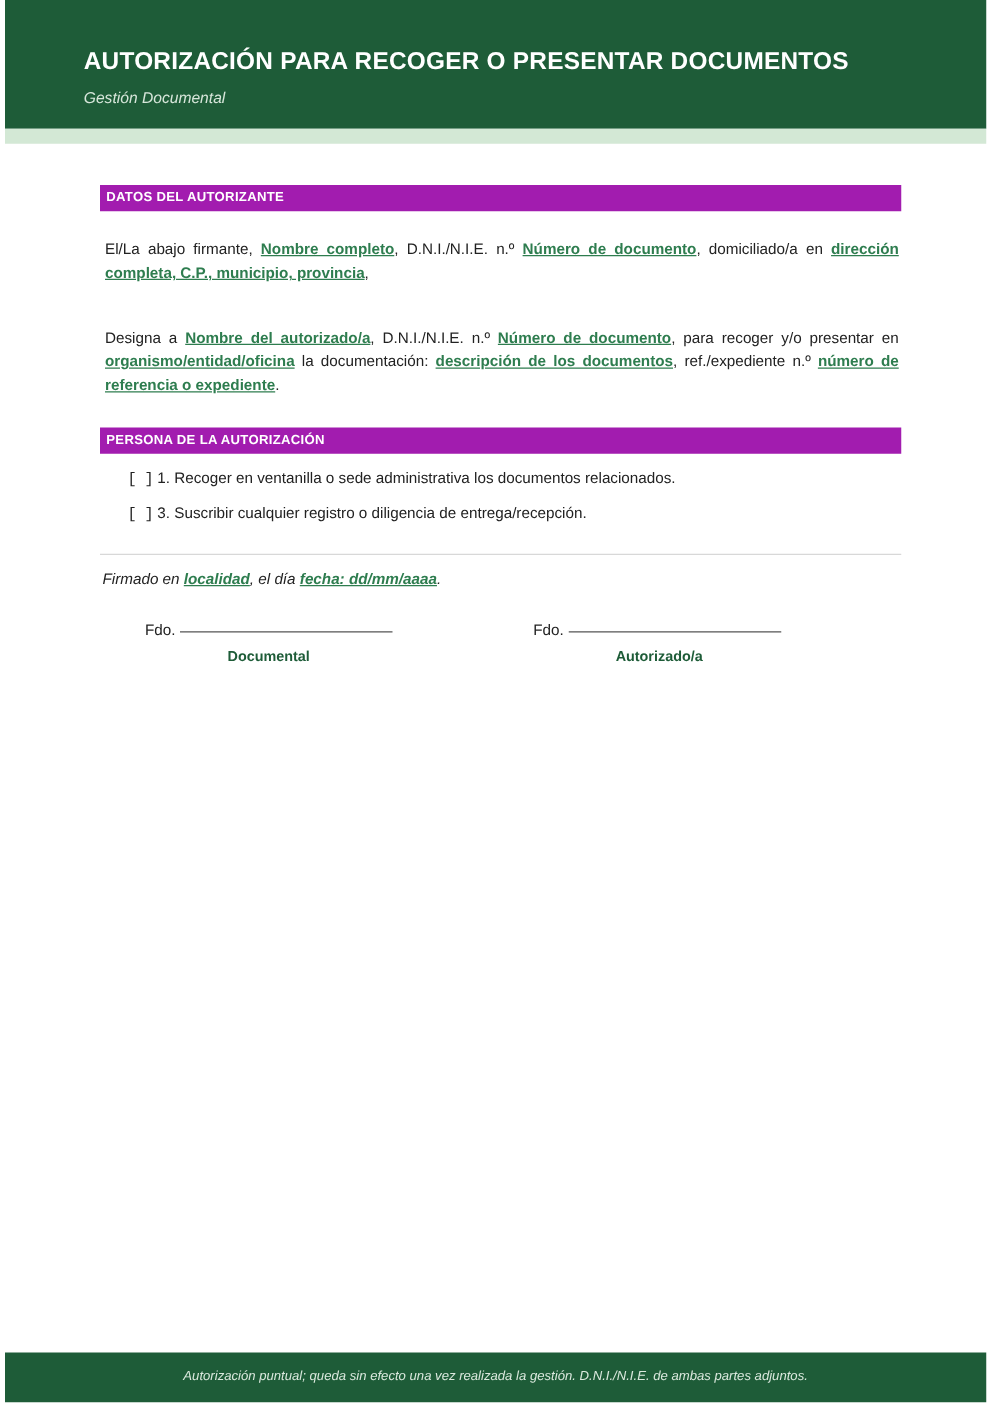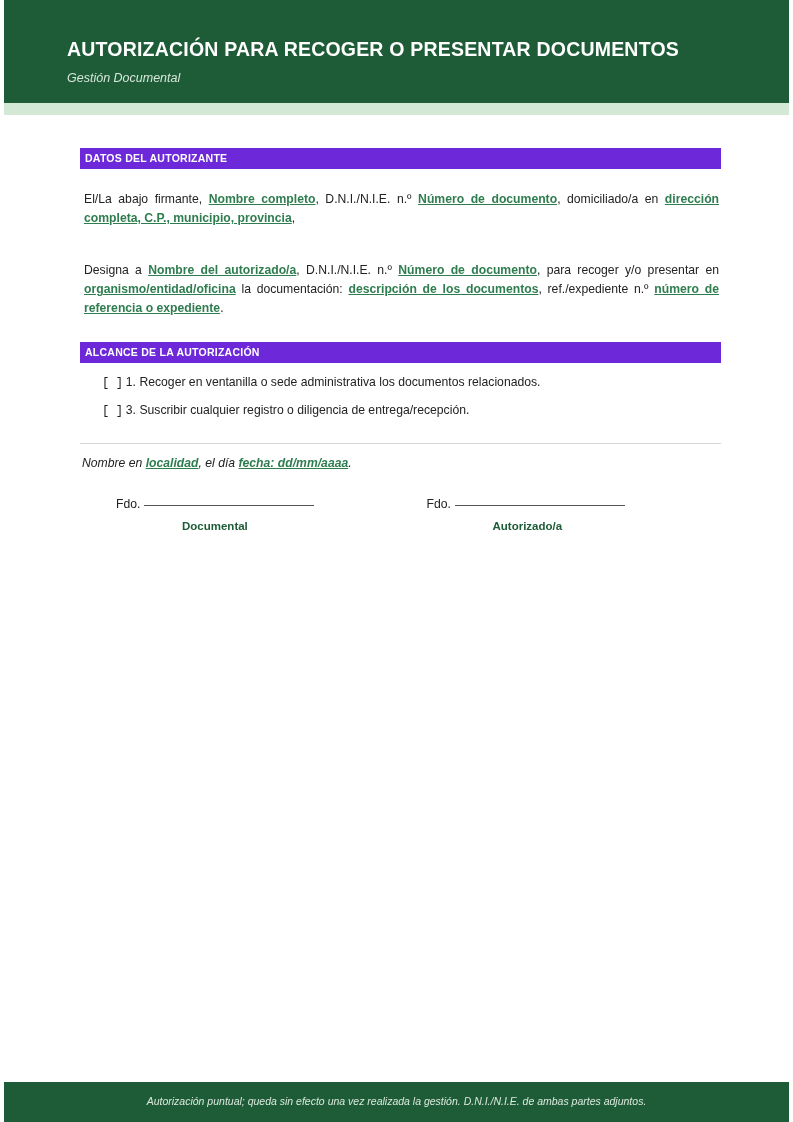--- a/index.html
+++ b/index.html
@@ -55,21 +55,21 @@
   
   .content {
     flex: 1 1 auto;
     padding: 33px 68px 0 76px;
     box-sizing: border-box;
   }
   .section {
     margin-bottom: 0;
   }
   .section-bar {
-    background: #6d28d9;
+    background: #a21caf;
     color: #ffffff;
     font-size: 10.5px;
     font-weight: bold;
     letter-spacing: 0.25px;
     padding: 4px 12px 4px 5px;
     box-sizing: border-box;
     line-height: 1.25;
   }
   .section-body {
     padding: 9px 2px 12px 4px;
@@ -177,30 +177,30 @@
     <div class="section">
       <div class="section-bar">DATOS DEL AUTORIZANTE</div>
       <p class="section-body"><span>El/La abajo firmante, </span><span class="ph">Nombre completo</span><span>, D.N.I./N.I.E. n.º </span><span class="ph">Número de documento</span><span>, domiciliado/a en </span><span class="ph">dirección completa, C.P., municipio, provincia</span><span>,</span></p>
     </div>
 
     <div class="section">
       <p class="section-body"><span>Designa a </span><span class="ph">Nombre del autorizado/a</span><span>, D.N.I./N.I.E. n.º </span><span class="ph">Número de documento</span><span>, para recoger y/o presentar en </span><span class="ph">organismo/entidad/oficina</span><span> la documentación: </span><span class="ph">descripción de los documentos</span><span>, ref./expediente n.º </span><span class="ph">número de referencia o expediente</span><span>.</span></p>
     </div>
 
     <div class="section">
-      <div class="section-bar">ALCANCE DE LA AUTORIZACIÓN</div>
+      <div class="section-bar">PERSONA DE LA AUTORIZACIÓN</div>
       <div class="scope-list">
         <div class="scope-item"><span class="checkbox-mark">[ ]</span> <span>1.</span> <span>Recoger en ventanilla o sede administrativa los documentos relacionados.</span></div>
         <div class="scope-item"><span class="checkbox-mark">[ ]</span> <span>3.</span> <span>Suscribir cualquier registro o diligencia de entrega/recepción.</span></div>
       </div>
     </div>
 
     <hr class="divider">
 
-    <div class="signed-line"><span>Nombre en </span><span class="ph">localidad</span><span>, el día </span><span class="ph">fecha: dd/mm/aaaa</span><span>.</span></div>
+    <div class="signed-line"><span>Firmado en </span><span class="ph">localidad</span><span>, el día </span><span class="ph">fecha: dd/mm/aaaa</span><span>.</span></div>
 
     <div class="signature-row">
       <div class="sig-block">
         <div class="sig-fdo"><span>Fdo.</span><span class="sig-rule"></span></div>
         <div class="sig-role">Documental</div>
       </div>
       <div class="sig-block">
         <div class="sig-fdo"><span>Fdo.</span><span class="sig-rule"></span></div>
         <div class="sig-role">Autorizado/a</div>
       </div>

